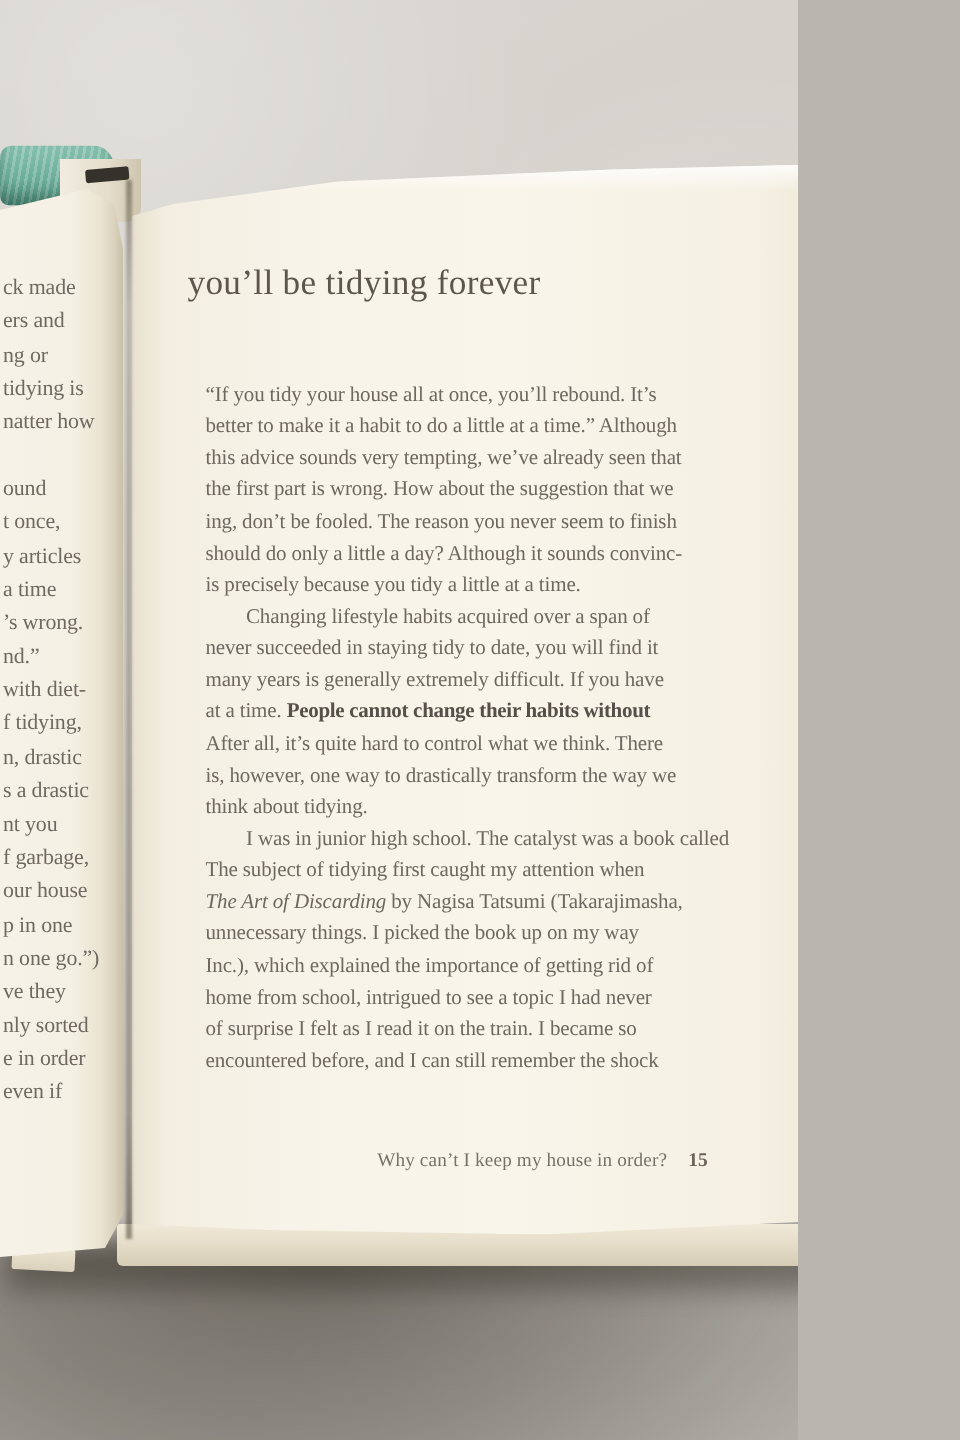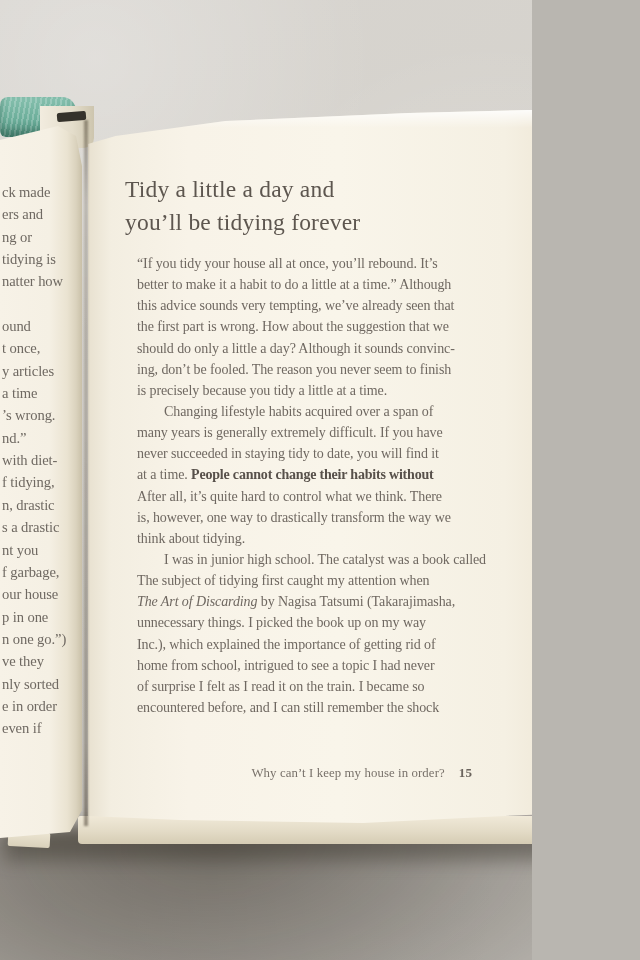--- a/index.html
+++ b/index.html
@@ -159,37 +159,36 @@
         <div class="frag">n one go.”)</div>
         <div class="frag">ve they</div>
         <div class="frag">nly sorted</div>
         <div class="frag">e in order</div>
         <div class="frag">even if</div>
       </div>
   </div>
 
   <div class="right-page">
     <h1 class="title">
-        <div>Tidy a little a day and</div>
         <div>you’ll be tidying forever</div>
       </h1>
     <div class="body-text">
         <div class="para">
           <div class="line"><span>“If you tidy your house all at once, you’ll rebound. It’s</span></div>
           <div class="line"><span>better to make it a habit to do a little at a time.” Although</span></div>
           <div class="line"><span>this advice sounds very tempting, we’ve already seen that</span></div>
           <div class="line"><span>the first part is wrong. How about the suggestion that we</span></div>
+          <div class="line"><span>ing, don’t be fooled. The reason you never seem to finish</span></div>
           <div class="line"><span>should do only a little a day? Although it sounds convinc-</span></div>
-          <div class="line"><span>ing, don’t be fooled. The reason you never seem to finish</span></div>
           <div class="line"><span>is precisely because you tidy a little at a time.</span></div>
         </div>
         <div class="para indent">
           <div class="line"><span>Changing lifestyle habits acquired over a span of</span></div>
+          <div class="line"><span>never succeeded in staying tidy to date, you will find it</span></div>
           <div class="line"><span>many years is generally extremely difficult. If you have</span></div>
-          <div class="line"><span>never succeeded in staying tidy to date, you will find it</span></div>
           <div class="line"><span>at a time. </span><span class="b">People cannot change their habits without</span></div>
           <div class="line"><span>After all, it’s quite hard to control what we think. There</span></div>
           <div class="line"><span>is, however, one way to drastically transform the way we</span></div>
           <div class="line"><span>think about tidying.</span></div>
         </div>
         <div class="para indent">
           <div class="line"><span>I was in junior high school. The catalyst was a book called</span></div>
           <div class="line"><span>The subject of tidying first caught my attention when</span></div>
           <div class="line"><span class="i">The Art of Discarding</span><span> by Nagisa Tatsumi (Takarajimasha,</span></div>
           <div class="line"><span>unnecessary things. I picked the book up on my way</span></div>

